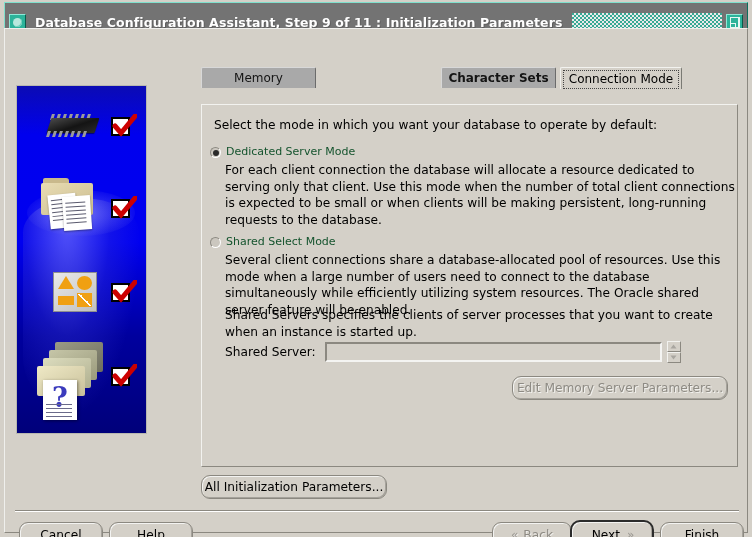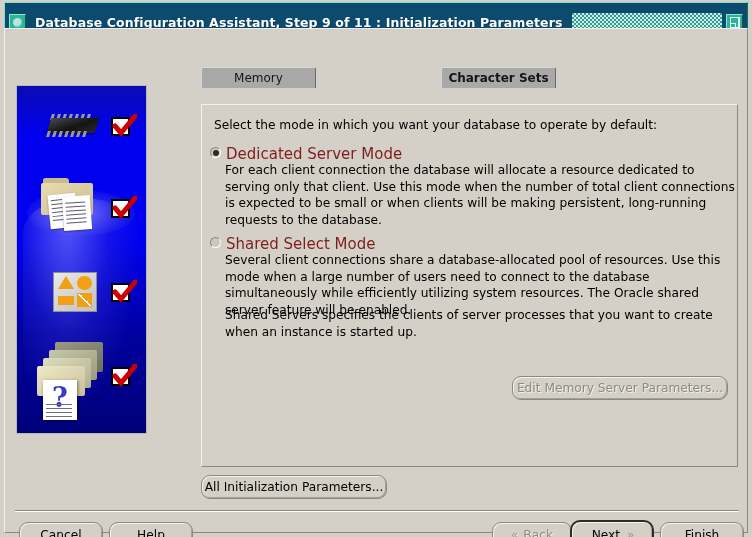--- a/index.html
+++ b/index.html
@@ -15,21 +15,21 @@
     position: relative;
     width: 752px; height: 537px;
     background: #d4d0c8;
     box-sizing: border-box;
   }
   
   .titlebar {
     position: absolute;
     left: 4px; top: 2px;
     width: 744px; height: 40px;
-    background: #0c4a6e;
+    background: #737373;
     border-top: 1px solid #7fe0cd;
     border-left: 1px solid #7fe0cd;
     border-right: 1px solid #0d6e5c;
     border-bottom: 1px solid #0d6e5c;
     box-sizing: border-box;
     display: flex;
     align-items: center;
   }
   .tb-menu-btn {
     width: 17px; height: 17px;
@@ -329,22 +329,22 @@
     content: "";
     position: absolute;
     left: 1.5px; top: 1.5px;
     width: 6px; height: 6px;
     border-radius: 50%;
     background: #2b2b2b;
   }
   .opt .olabel {
     position: absolute;
     left: 16px; top: 0px;
-    font-size: 15px;
-    color: #7f1d1d;
+    font-size: 11px;
+    color: #14532d;
     white-space: nowrap;
   }
   .opt .odesc {
     position: absolute;
     left: 15px; top: 17px;
     width: 512px;
     font-size: 12.2px;
     color: #000;
     line-height: 16.5px;
   }
@@ -544,40 +544,60 @@
       </div>
     </div>
 
     <div class="tabstrip">
       <div class="tab" style="left:0px;   width:115px;">
         <span>Memory</span>
       </div>
       <div class="tab" style="left:240px; width:115px;font-weight:bold;">
         <span>Character Sets</span>
       </div>
+      <div class="tab selected" style="left:359px; width:122px;">
+        <span class="focus"></span>
+        <span>Connection Mode</span>
+      </div>
     </div>
 
     <div class="panel">
 
       <div class="intro">Select the mode in which you want your database to operate by default:</div>
 
       <div class="opt" style="top:40px;">
         <span class="radio on"></span>
         <span class="olabel">Dedicated Server Mode</span>
         <span class="odesc">For each client connection the database will allocate a resource dedicated to serving only that client.  Use this mode when the number of total client connections is expected to be small or when clients will be making persistent, long-running requests to the database.</span>
       </div>
 
       <div class="opt" style="top:130px;">
         <span class="radio"></span>
         <span class="olabel">Shared Select Mode</span>
         <span class="odesc">Several client connections share a database-allocated pool of resources.  Use this mode when a large number of users need to connect to the database simultaneously while efficiently utilizing system resources.  The Oracle shared server feature will be enabled.</span>
       </div>
 
       <div class="note" style="top:202px;">Shared Servers specifies the clients of server processes that you want to create when an instance is started up.</div>
 
+      <div class="field-row">
+        <span class="field-label">Shared Server:</span>
+        <input class="textfield" type="text" disabled="" value="" style="">
+        <span class="spinner">
+          <span class="sb">
+            <svg width="7" height="5" viewBox="0 0 7 5">
+                <path d="M3.5 0.5 L6.5 4.5 L0.5 4.5 Z" fill="#a9a6a0"></path>
+              </svg>
+          </span>
+          <span class="sb">
+            <svg width="7" height="5" viewBox="0 0 7 5">
+                <path d="M0.5 0.5 L6.5 0.5 L3.5 4.5 Z" fill="#a9a6a0"></path>
+              </svg>
+          </span>
+        </span>
+      </div>
 
       <div class="btn btn-edit-shared disabled">
         <span>Edit Memory Server Parameters...</span>
       </div>
     </div>
 
     <div class="btn btn-all-params">
       <span>All Initialization Parameters...</span>
     </div>
 

